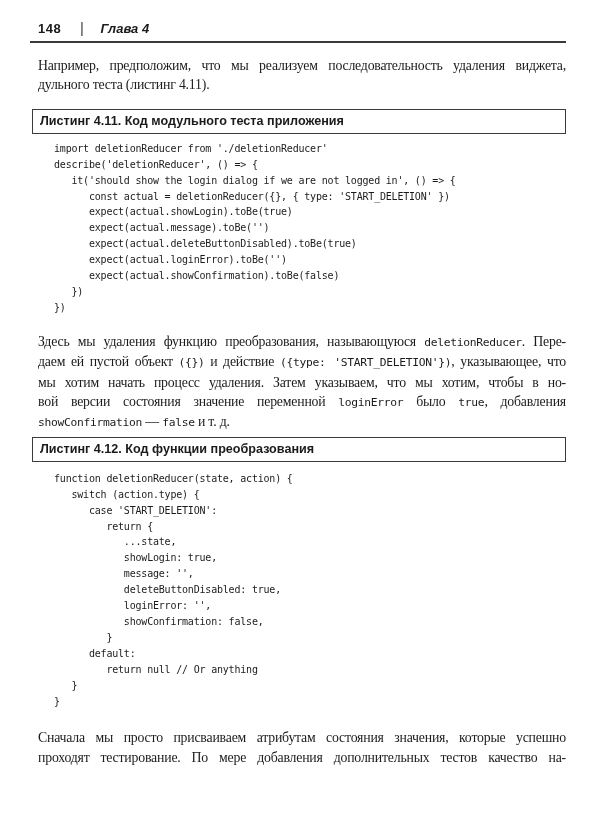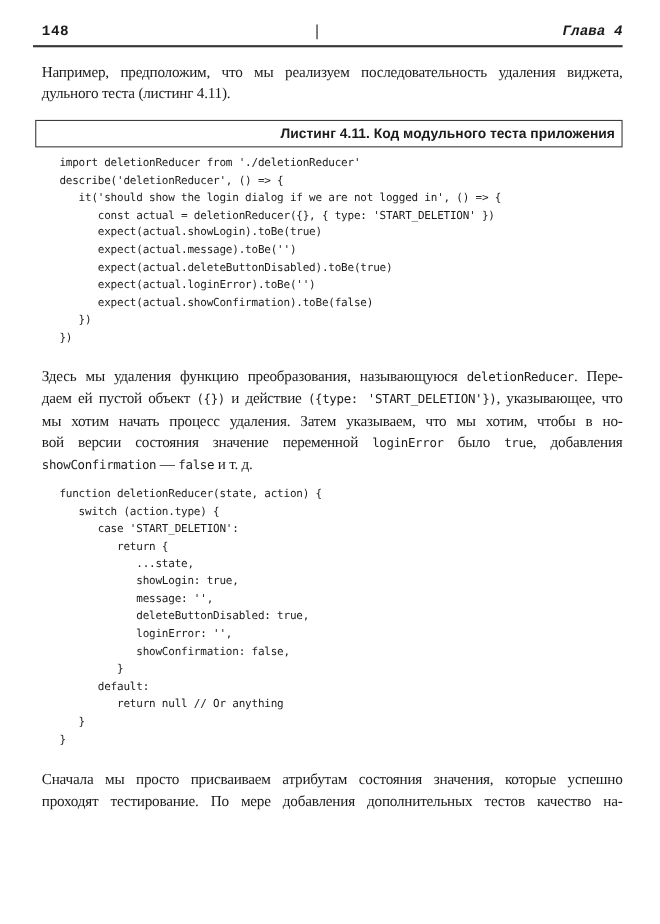--- a/index.html
+++ b/index.html
@@ -16,25 +16,24 @@
     color: var(--ink, #1b1b1b);
     font-family: "Liberation Serif", serif;
     box-sizing: border-box;
     padding: 21px 34px 0 38px;
     overflow: hidden;
   }
   
   .running-head {
     display: flex;
     align-items: baseline;
-    font-family: Liberation Mono, monospace;
+    font-family: Liberation Sans, sans-serif;
     font-size: 13px;
     font-weight: bold;
     height: 17px;
-    justify-content: space-between;
   }
   .running-head .pageno { letter-spacing: 0.5px; }
   .running-head .sep {
     font-weight: 400;
     margin: 0 17px 0 19px;
     transform: scaleY(1.1);
   }
   .running-head .chapter { font-style: italic; }
   .head-rule {
     height: 2px;
@@ -68,21 +67,20 @@
   
   .listing-caption {
     box-sizing: border-box;
     margin-left: -6px;
     border: 1.5px solid var(--box, #3c3c3c);
     font-family: "Liberation Sans", sans-serif;
     font-weight: bold;
     font-size: 12.6px;
     padding: 4px 6px 4px 7px;
     height: 25px;
-    text-align: right;
   }
   #caption1 { margin-top: 14px; }
   #caption2 { margin-top: 4px; }
   
   .code {
     font-family: "DejaVu Sans Mono", monospace;
     font-size: 10px;
     line-height: 15.9px;
     letter-spacing: -0.2px;
     white-space: pre;
@@ -125,20 +123,23 @@
 })</pre>
 
   <div class="para" id="para2">
       <div class="line"><span>Здесь мы удаления функцию преобразования, называющуюся </span><span class="c">deletionReducer</span><span>. Пере-</span></div>
       <div class="line"><span>даем ей пустой объект </span><span class="c">({})</span><span> и действие </span><span class="c">({type: 'START_DELETION'})</span><span>, указывающее, что</span></div>
       <div class="line"><span>мы хотим начать процесс удаления. Затем указываем, что мы хотим, чтобы в но-</span></div>
       <div class="line"><span>вой версии состояния значение переменной </span><span class="c">loginError</span><span> было </span><span class="c">true</span><span>, добавления</span></div>
       <div class="line last"><span class="c">showConfirmation</span><span> — </span><span class="c">false</span><span> и т. д.</span></div>
     </div>
 
+  <div class="listing-caption" id="caption2">
+    <span>Листинг 4.12. Код функции преобразования</span>
+  </div>
   <pre class="code" id="code2">function deletionReducer(state, action) {
    switch (action.type) {
       case 'START_DELETION':
          return {
             ...state,
             showLogin: true,
             message: '',
             deleteButtonDisabled: true,
             loginError: '',
             showConfirmation: false,

